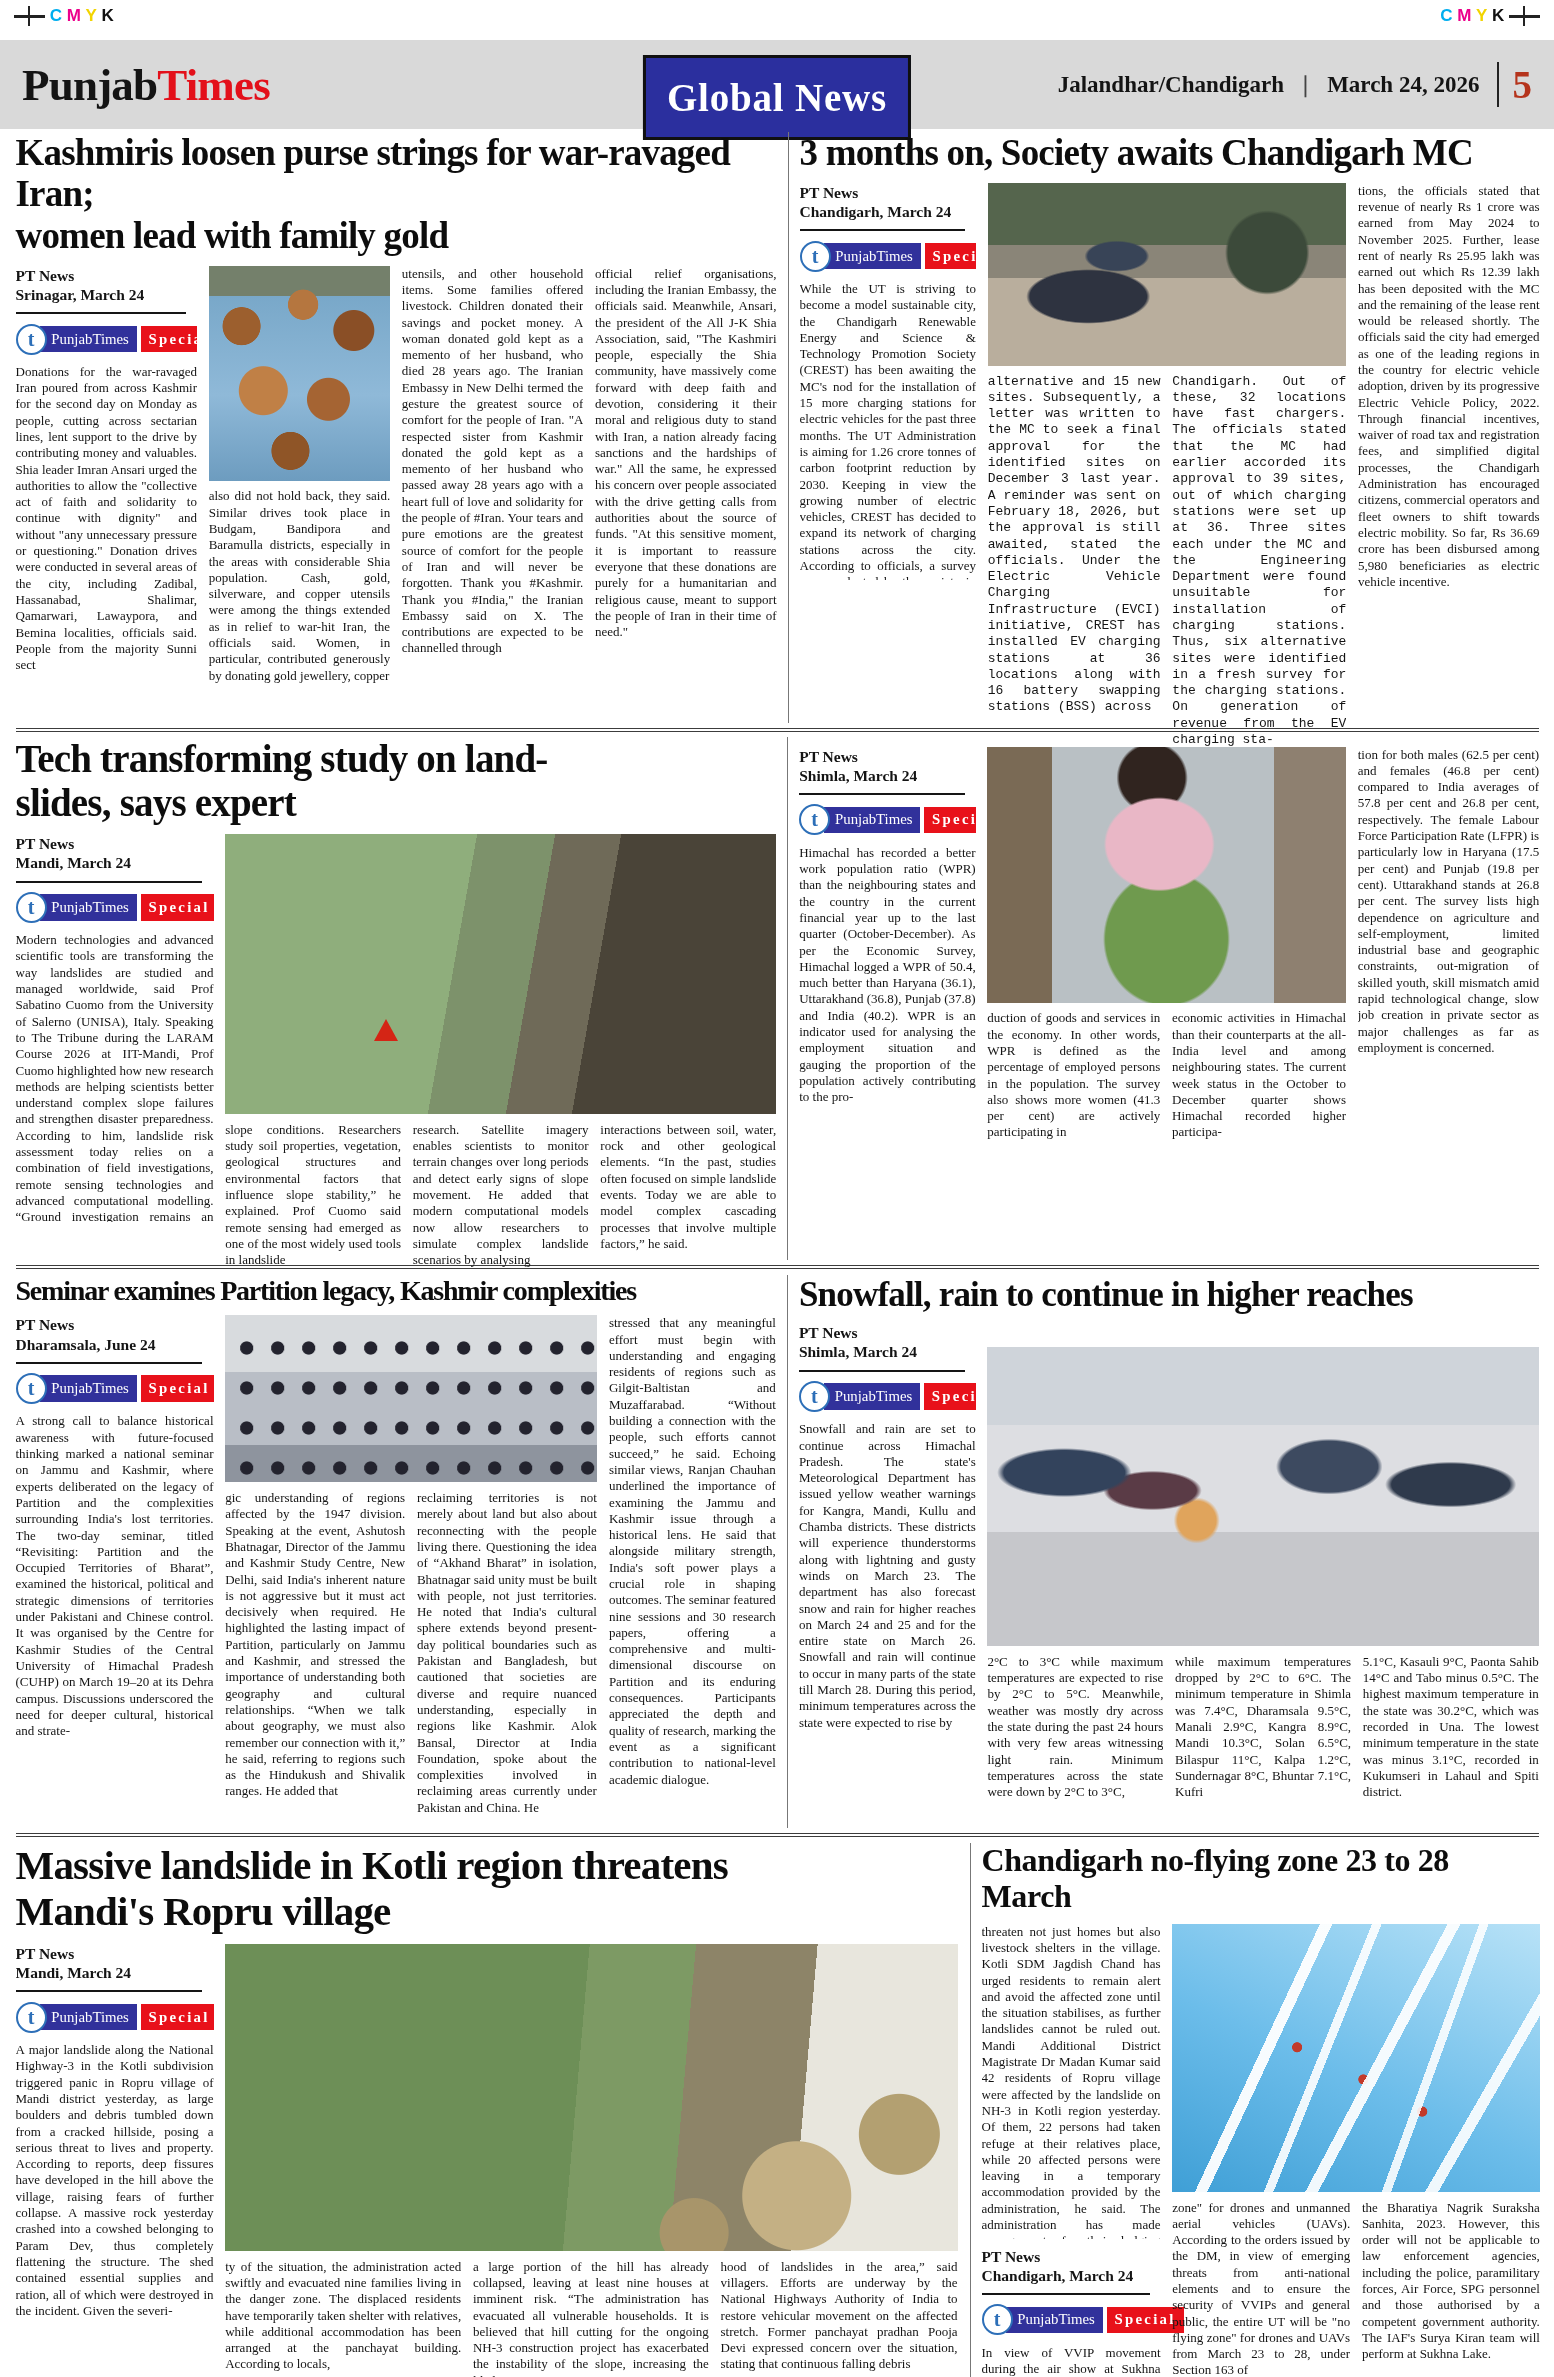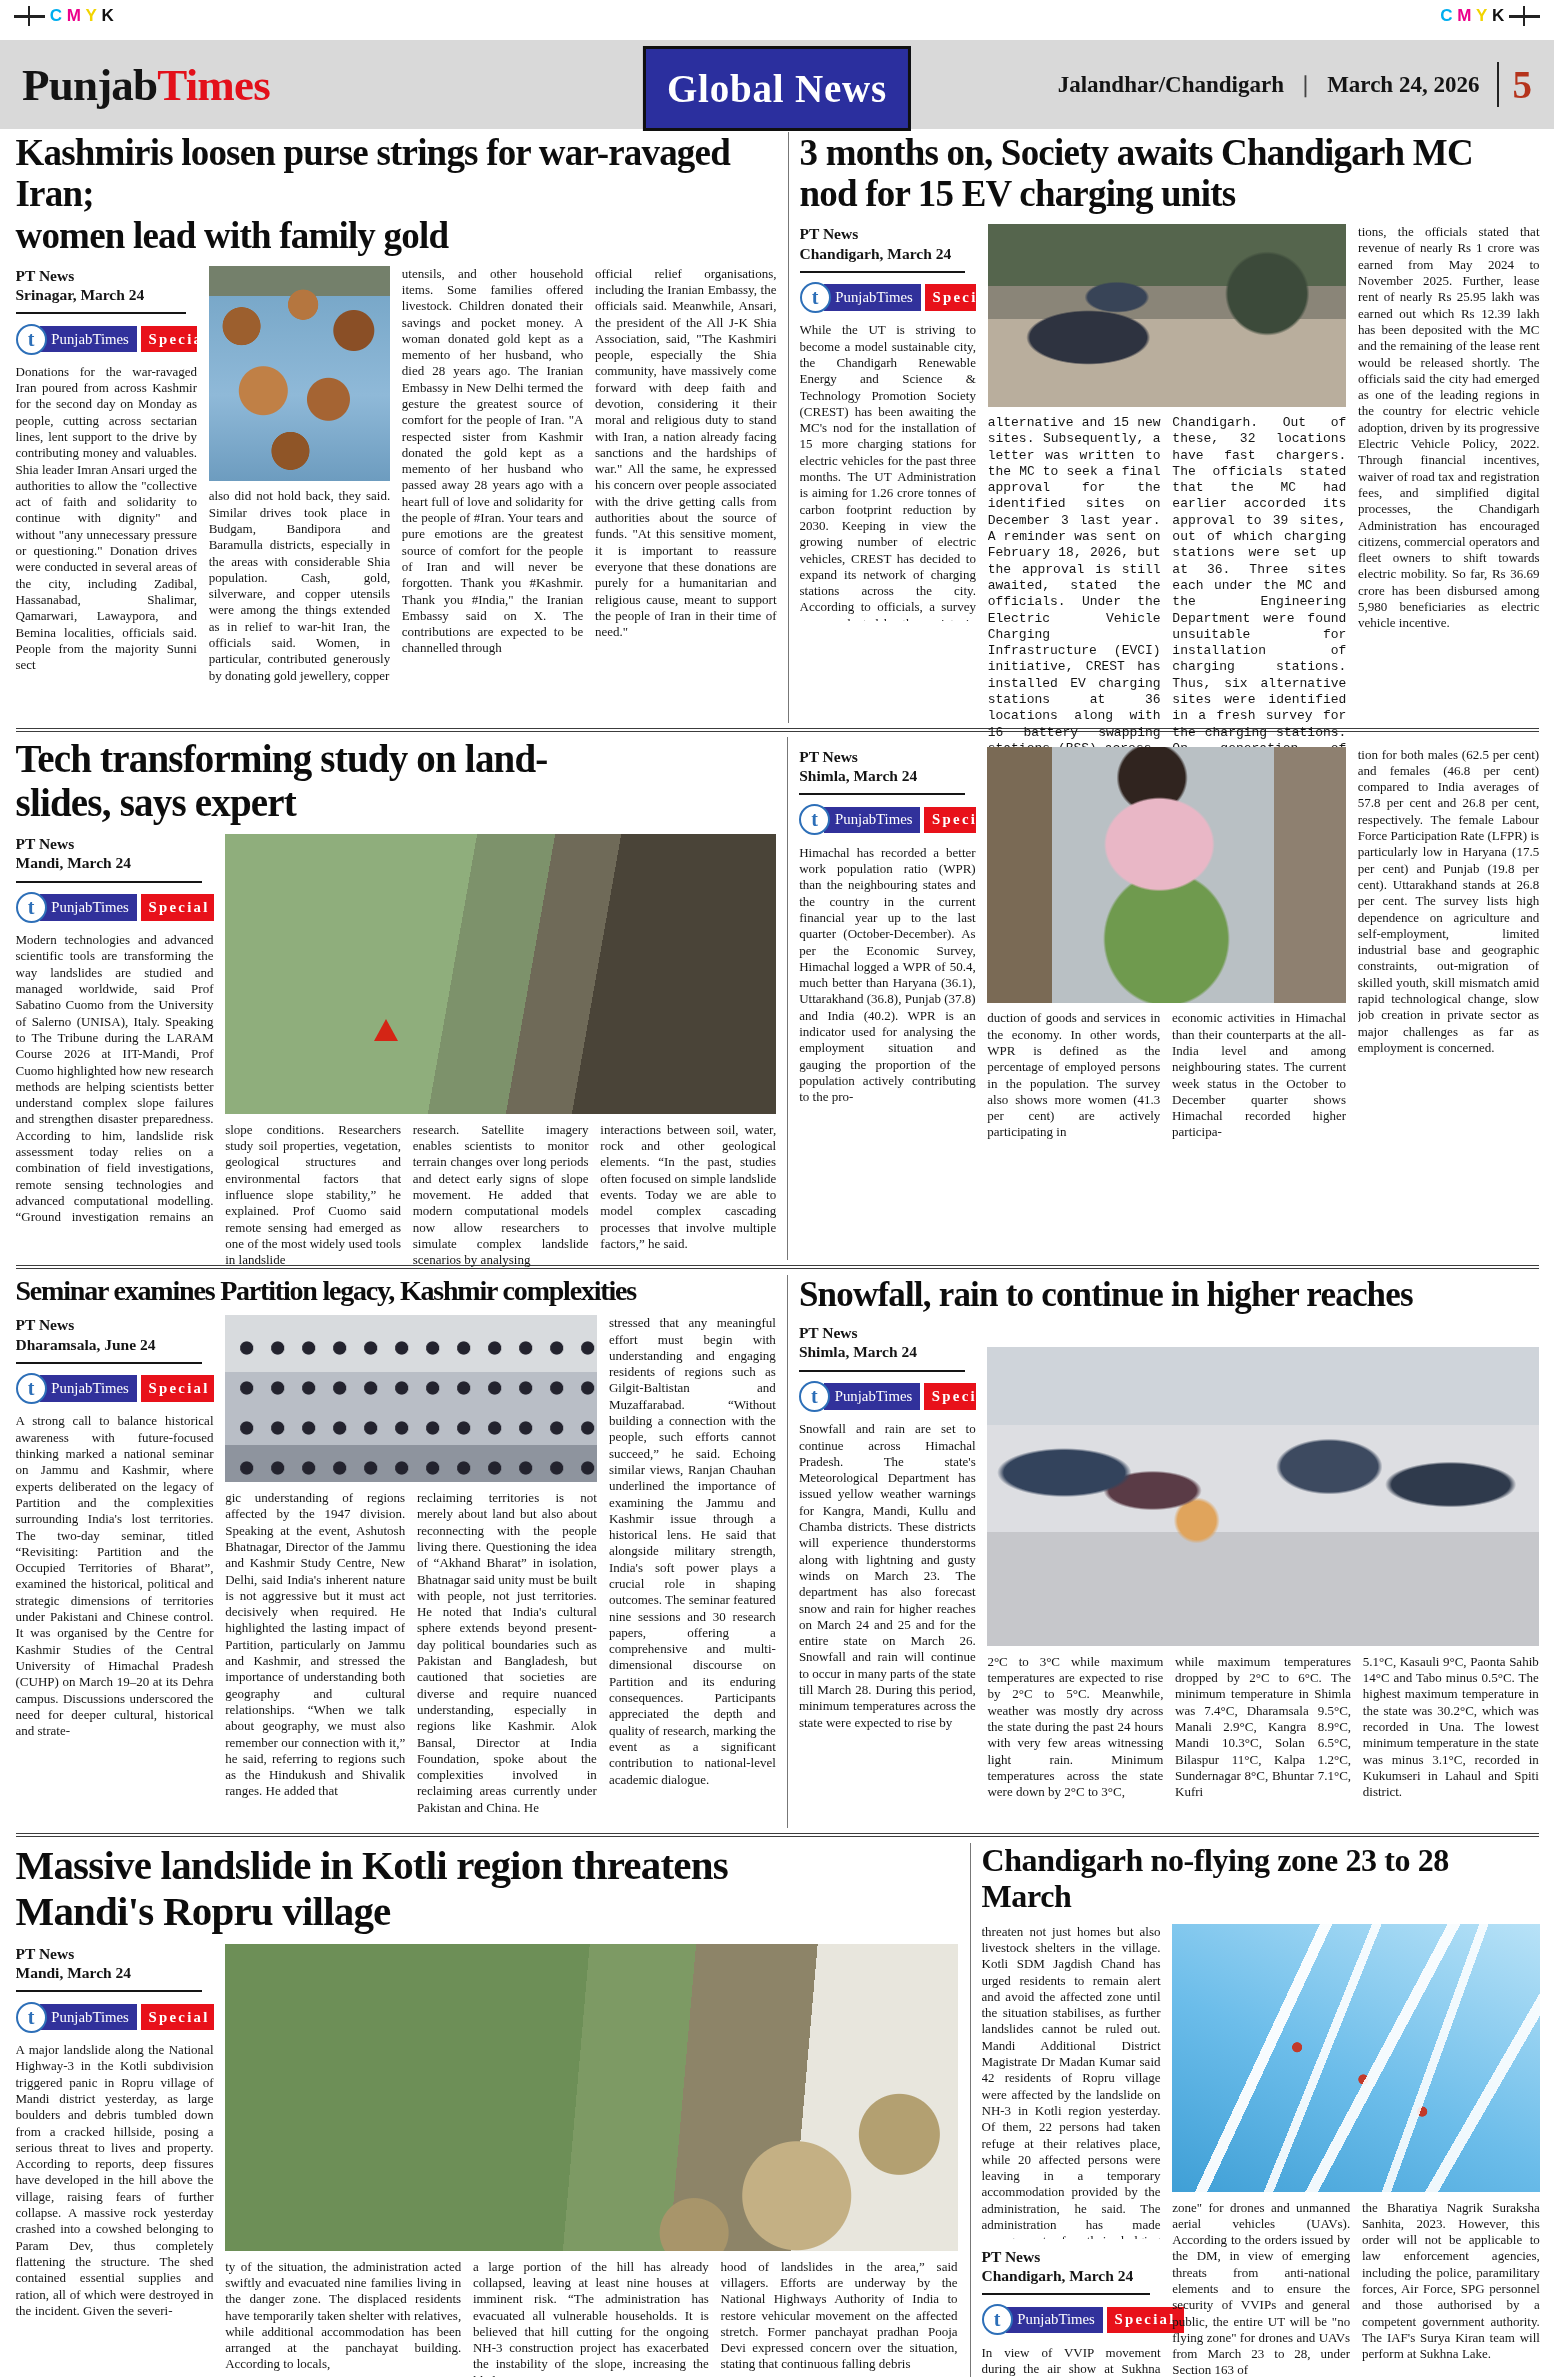--- a/index.html
+++ b/index.html
@@ -11,21 +11,21 @@
   .cmyk-left { left:14px; } .cmyk-right { right:14px; }
   .reg-mark { position:relative; width:31px; height:20px; }
   .reg-mark::before { content:""; position:absolute; left:0; right:0; top:9.3px; height:2.3px; background:#222; }
   .reg-mark::after { content:""; position:absolute; left:14px; top:0; bottom:0; width:2.3px; background:#222; }
   .ink-c { color:#00aeef; } .ink-m { color:#ec008c; } .ink-y { color:#f2d400; } .ink-k { color:#111; }
 
   
   .masthead { position:absolute; top:40px; left:0; right:0; height:89px; background:#d9d9d9; display:flex; align-items:center; padding:0 22px; }
   .logo { font-size:45px; font-weight:bold; letter-spacing:-0.8px; }
   .logo .t2 { color:#e3101a; }
-  .section-box { position:absolute; left:50%; transform:translateX(-50%); top:6px; height:85px; background:#2b2f9e; border:3.1px solid #101010; color:#fff; font-size:39px; font-weight:bold; display:flex; align-items:center; padding:0 21px; letter-spacing:0.8px; }
+  .section-box { position:absolute; left:50%; transform:translateX(-50%); top:15px; height:85px; background:#2b2f9e; border:3.1px solid #101010; color:#fff; font-size:39px; font-weight:bold; display:flex; align-items:center; padding:0 21px; letter-spacing:0.8px; }
   .edition-wrap { margin-left:auto; display:flex; align-items:center; gap:12.4px; font-weight:bold; font-size:23px; }
   .ed-sep { font-weight:normal; color:#444; font-size:22px; }
   .pageno { border-left:2.3px solid #222; padding-left:14px; margin-left:4.7px; font-size:39px; color:#b5341c; font-weight:bold; }
 
   
   .sheet { position:absolute; top:132px; left:15.5px; width:1523px; }
   .row { display:flex; }
   .hrule { border-top:1.6px solid #3c3c3c; border-bottom:0.8px solid #3c3c3c; height:3.9px; margin:5.4px 0; }
   .vsep { border-left:0.8px solid #777; }
 
@@ -173,21 +173,20 @@
         <div class="gap"></div>
         <div class="col txt" style="width:184px;">utensils, and other household items. Some families offered livestock. Children donated their savings and pocket money. A woman donated gold kept as a memento of her husband, who died 28 years ago. The Iranian Embassy in New Delhi termed the gesture the greatest source of comfort for the people of Iran. "A respected sister from Kashmir donated the gold kept as a memento of her husband who passed away 28 years ago with a heart full of love and solidarity for the people of #Iran. Your tears and pure emotions are the greatest source of comfort for the people of Iran and will never be forgotten. Thank you #Kashmir. Thank you #India," the Iranian Embassy said on X. The contributions are expected to be channelled through</div>
         <div class="gap"></div>
         <div class="col txt" style="width:184px;">official relief organisations, including the Iranian Embassy, the officials said. Meanwhile, Ansari, the president of the All J-K Shia Association, said, "The Kashmiri people, especially the Shia community, have massively come forward with deep faith and devotion, considering it their moral and religious duty to stand with Iran, a nation already facing sanctions and the hardships of war." All the same, he expressed his concern over people associated with the drive getting calls from authorities about the source of funds. "At this sensitive moment, it is important to reassure everyone that these donations are purely for a humanitarian and religious cause, meant to support the people of Iran in their time of need."</div>
       </div>
     </div>
 
     <div class="half-r vsep">
       <h1 class="hl hl-r1">
         <span class="ln">3 months on, Society awaits Chandigarh MC</span>
-        <span class="ln">nod for 15 EV charging units</span>
       </h1>
       <div class="row mt12" style="height:435px;">
         <div class="col" style="width:177px;">
           <div class="byline-name">PT News</div>
           <div class="byline-date">Chandigarh, March 24</div>
           <div class="b-rule"></div>
           <div class="badge">
             <span class="circ">t</span>
             <span class="brand">PunjabTimes</span>
             <span class="special">Special</span>

